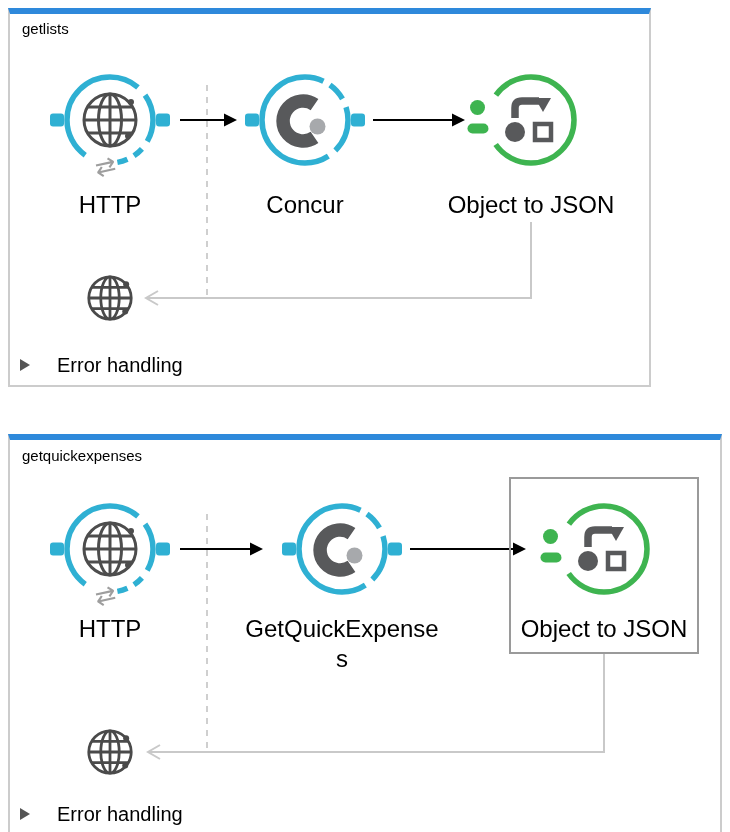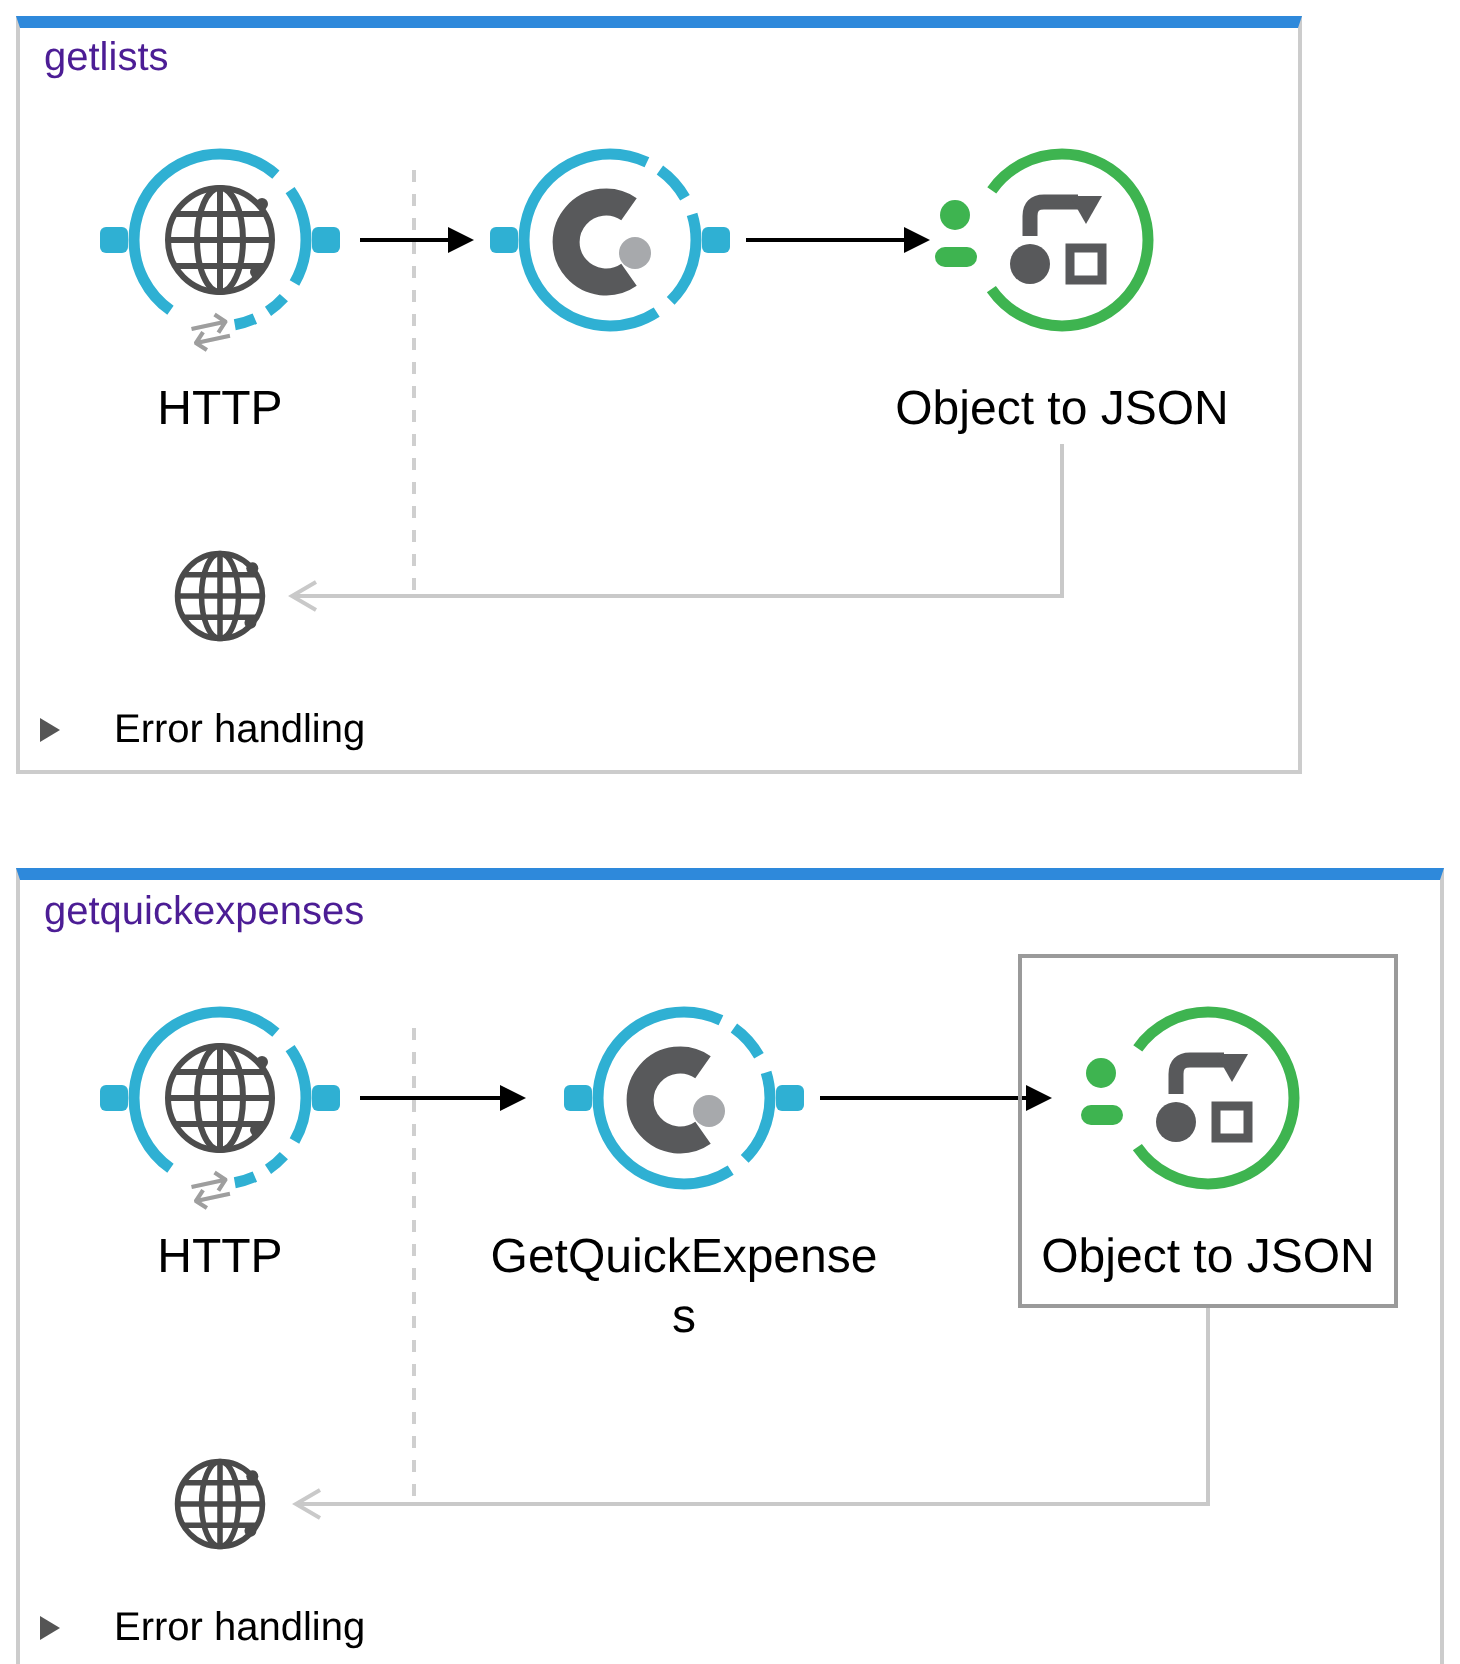--- a/index.html
+++ b/index.html
@@ -1,20 +1,20 @@
 <!DOCTYPE html>
 <html><head>
 <meta charset="utf-8">
 <style>
   html,body{margin:0;padding:0;background:#ffffff;}
   body{width:730px;height:832px;position:relative;overflow:hidden;
        font-family:"Liberation Sans",sans-serif;color:#000;}
   .flow-canvas{position:absolute;background:#fff;
        border:2px solid #cccccc;border-top:6px solid #2e89db;}
-  .flow-title{position:absolute;font-size:20px;line-height:22px;color:#4c1d95;}
+  .flow-title{position:absolute;font-size:15px;line-height:22px;color:#000000;}
   .overlay{position:absolute;left:0;top:0;pointer-events:none;z-index:1;}
   .node{position:absolute;width:128px;height:104px;z-index:3;}
   .nlabel{position:absolute;font-size:24px;line-height:30px;text-align:center;color:#000;z-index:3;}
   .wraplabel{word-break:break-all;}
   .exchange-icon{position:absolute;font-size:25px;color:#9e9e9e;z-index:4;
        transform:rotate(-12deg);line-height:25px;}
   .ghost-globe{position:absolute;width:48px;height:48px;z-index:2;}
   .selection-box{position:absolute;border:2px solid #9a9a9a;background:transparent;z-index:2;}
   .error-row{position:absolute;display:flex;align-items:center;gap:11px;z-index:3;}
   .tri{width:0;height:0;border-left:10px solid #555555;
@@ -68,20 +68,21 @@
     <svg width="128" height="104" viewBox="0 0 128 104">
       <rect x="4" y="45.5" width="14" height="13" rx="3" fill="#2fb0d3"></rect>
       <rect x="110" y="45.5" width="14" height="13" rx="3" fill="#2fb0d3"></rect>
       <circle cx="64" cy="52" r="43" fill="#fff" stroke="#2fb0d3" stroke-width="5.5" stroke-dasharray="33.8 9 178.6 7.5 18.8 9 13.5"></circle>
       <g>
         <path d="M73.5,36.6 A20,20 0 1 0 73.5,69.4" fill="none" stroke="#58595b" stroke-width="13.5"></path>
         <circle cx="76.5" cy="58.5" r="8" fill="#a7a9ac"></circle>
       </g>
     </svg>
   </div>
+  <div class="nlabel" style="left:185px;top:176px;width:220px;">Concur</div>
 
   <div class="node" style="left:457px;top:54px;">
     <svg width="128" height="104" viewBox="0 0 128 104">
       <circle cx="10.5" cy="39.5" r="7.5" fill="#3eb450"></circle>
       <rect x="0.5" y="55.5" width="21" height="10" rx="5" fill="#3eb450"></rect>
       <circle cx="64" cy="52" r="43" fill="#fff" stroke="#3eb450" stroke-width="5.5" stroke-dasharray="108.8 52.5 108.9"></circle>
       <g>
         <path d="M48,50 V40 Q48,33 55,33 H72" fill="none" stroke="#58595b" stroke-width="7.5" stroke-linejoin="round"></path>
         <polygon points="68,30 84,30 76,44" fill="#58595b"></polygon>
         <circle cx="48" cy="64" r="10" fill="#58595b"></circle>

